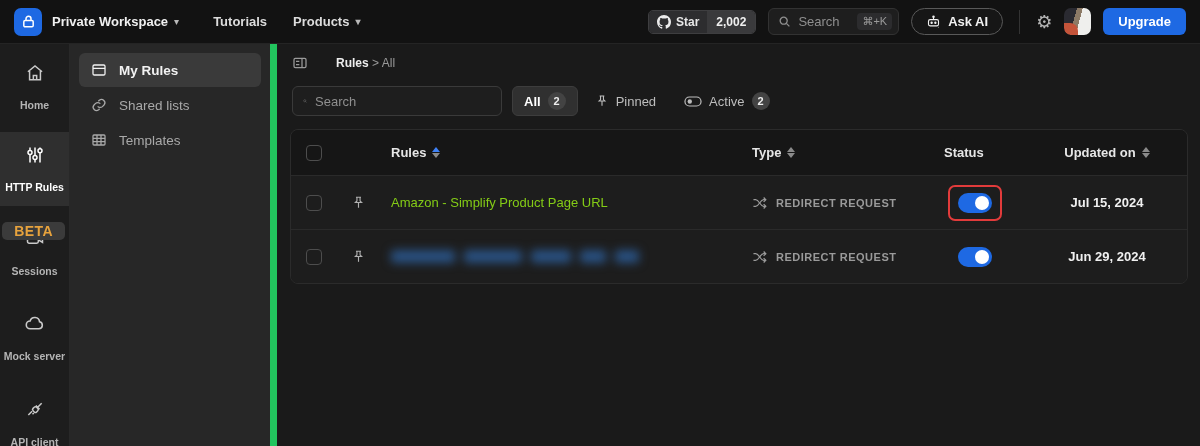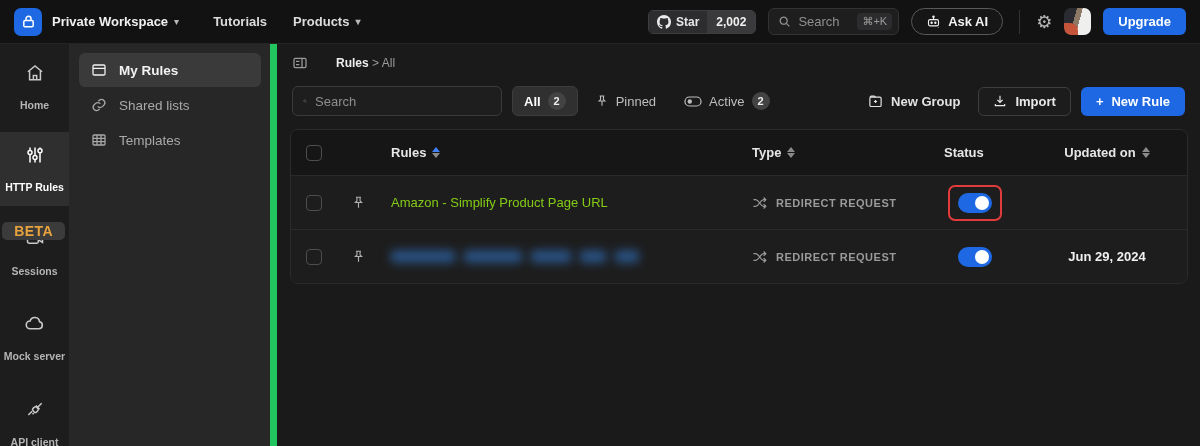--- a/index.html
+++ b/index.html
@@ -284,39 +284,20 @@
         </div>
         <div class="tab">
           <svg width="18" height="13" viewBox="0 0 28 18" fill="none" stroke="#bdbdbd" stroke-width="1.9">
               <rect x="1.5" y="2" width="25" height="14" rx="7"></rect>
               <circle cx="9" cy="9" r="3.4" fill="#bdbdbd" stroke="none"></circle>
             </svg>
           <span>Active</span>
           <span class="badge">2</span>
         </div>
       </div>
-      <div class="actions">
-        <button class="btn-ghost">
-          <svg width="15" height="15" viewBox="0 0 24 24" fill="none" stroke="#e3e3e3" stroke-width="1.9">
-              <rect x="3" y="5" width="18" height="15" rx="2"></rect>
-              <path d="M3 5l2-1.5h5L12 5M12 9.5v5M9.5 12h5"></path>
-            </svg>
-          <span>New Group</span>
-        </button>
-        <button class="btn-outline">
-          <svg width="14" height="14" viewBox="0 0 24 24" fill="none" stroke="#e9e9e9" stroke-width="2">
-              <path d="M12 3v11M7.5 10 12 14.5 16.5 10M4 17v3h16v-3"></path>
-            </svg>
-          <span>Import</span>
-        </button>
-        <button class="btn-primary">
-          <span>+</span>
-          <span>New Rule</span>
-        </button>
-      </div>
     </div>
 
     <div class="table">
       <div class="thead">
         <div class="cell-center">
             <span class="checkbox"></span>
           </div>
         <div></div>
         <div class="hcell pad">
           <span>Rules</span>
@@ -364,20 +345,21 @@
               <path d="M16 3.5l3 3-3 3M16 12.5l3 3-3 3"></path>
             </svg>
           <span>REDIRECT REQUEST</span>
         </div>
         <div class="cell-center">
           <span class="togglewrap">
             <span class="toggle"></span>
             <span class="annot"></span>
           </span>
         </div>
+        <div class="rdate">Jul 15, 2024</div>
       </div>
 
       <div class="trow">
         <div class="cell-center">
             <span class="checkbox"></span>
           </div>
         <div class="cell-center">
           <span class="pin-ic">
             <svg width="15" height="15" viewBox="0 0 24 24" fill="none" stroke="#b0b0b0" stroke-width="1.8">
                 <path d="M8 3.5h8M9.5 3.5v6L7 12h10l-2.5-2.5v-6"></path>

